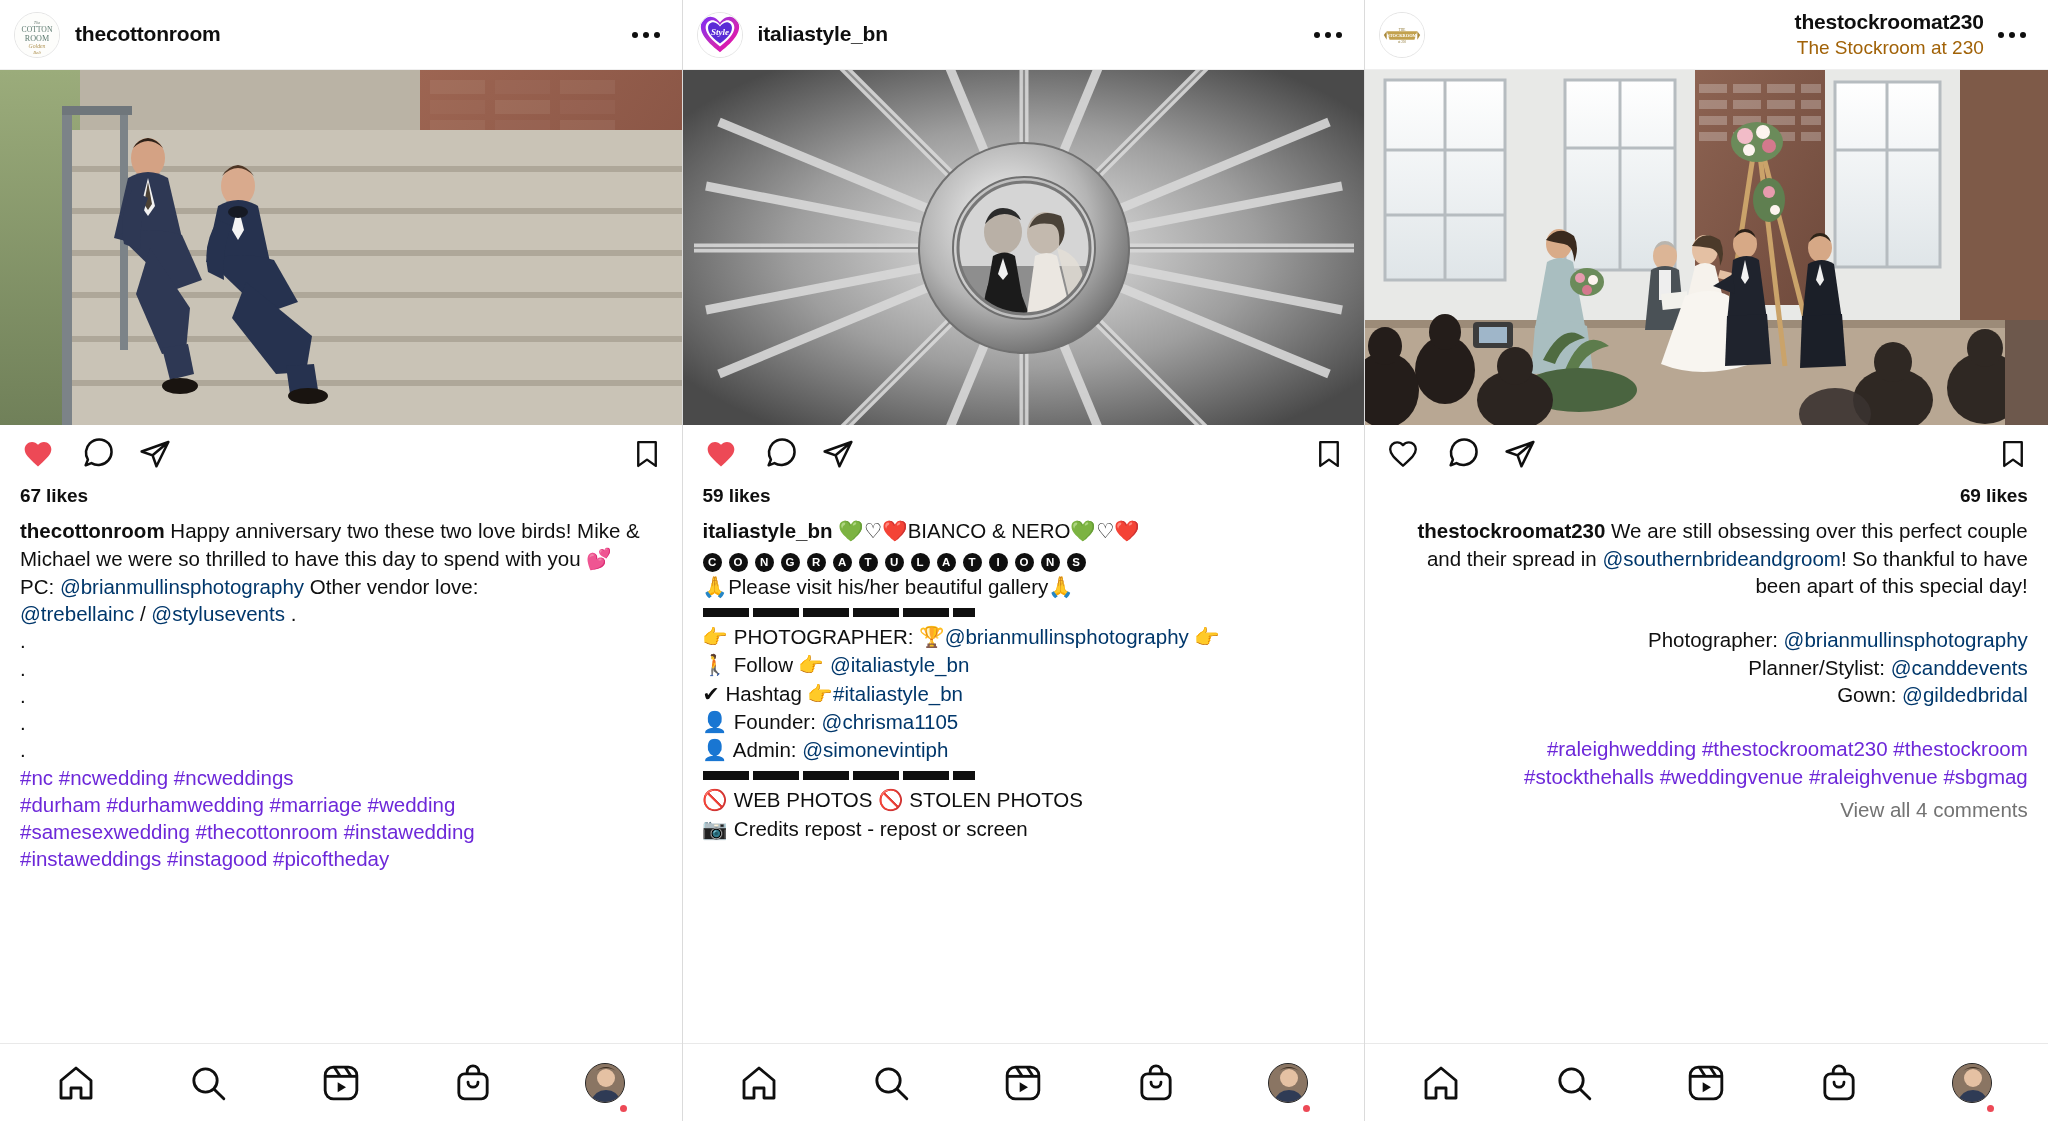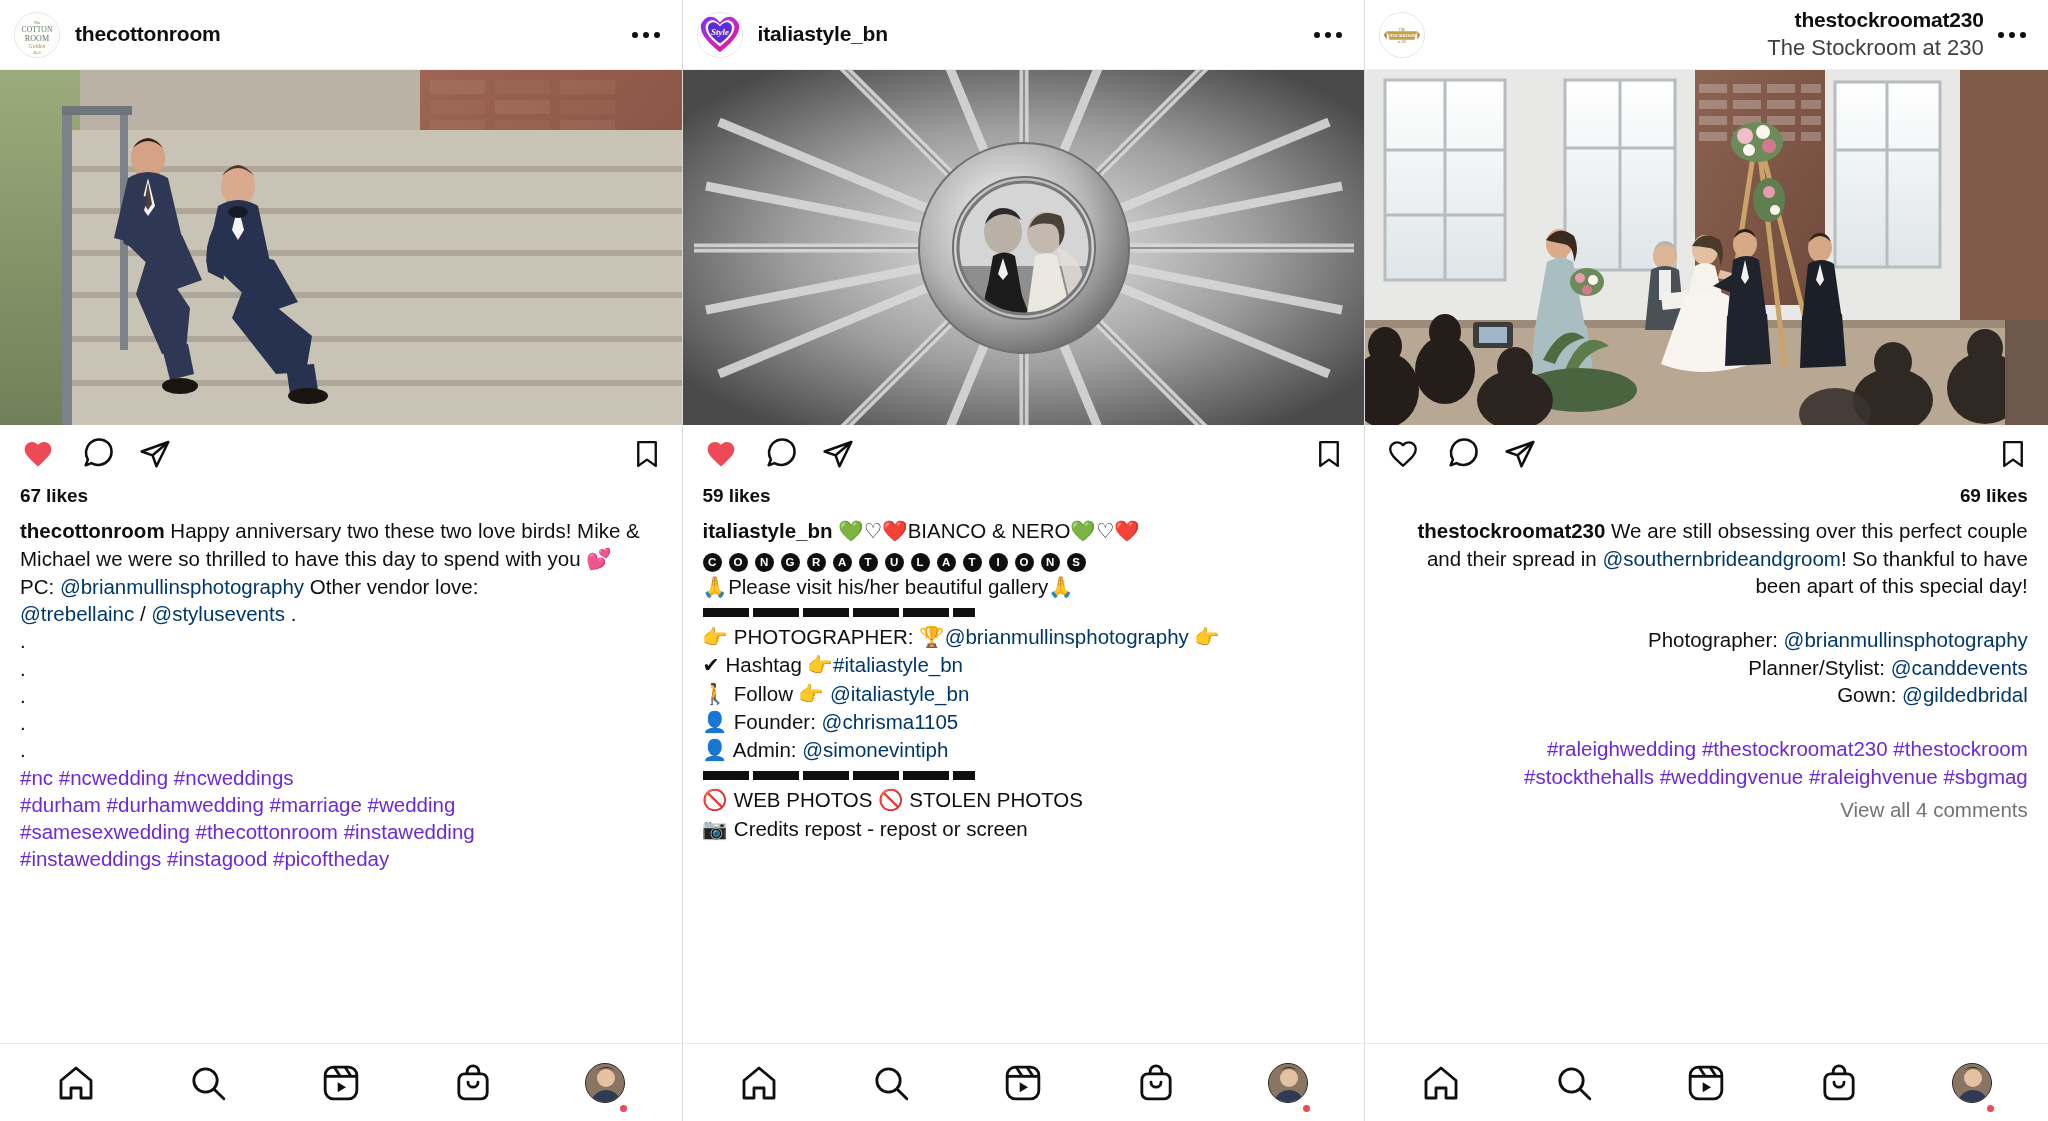--- a/index.html
+++ b/index.html
@@ -36,21 +36,21 @@
     overflow:hidden; position:relative;
   }
   .avatar svg { display:block; }
   .header-names { flex:1 1 auto; min-width:0; line-height:1.18; }
   .header-username {
     font-size:21px; font-weight:bold; color:#0f0f0f;
     white-space:nowrap; overflow:hidden; text-overflow:ellipsis;
     letter-spacing:-0.2px;
   }
   .header-subtitle {
-    font-size:22px; font-weight:normal; color:#404040;
+    font-size:19px; font-weight:normal; color:#a16207;
     white-space:nowrap; overflow:hidden; text-overflow:ellipsis;
     margin-top:2px;
   }
   .more-dots {
     flex:0 0 auto; display:flex; gap:5px; align-items:center;
     padding:10px 4px; margin-left:10px;
   }
   .more-dots i { width:6px; height:6px; border-radius:50%; background:#0f0f0f; display:block; }
 
   
@@ -446,22 +446,22 @@
       <div class="likes">59 likes</div>
       <div class="caption">
         <span class="uname">italiastyle_bn</span>
         <span class="emj">💚♡❤️</span><span>BIANCO &amp; NERO</span><span class="emj">💚♡❤️</span><br>
         <span>
           <span class="circ">C</span><span class="circ">O</span><span class="circ">N</span><span class="circ">G</span><span class="circ">R</span><span class="circ">A</span><span class="circ">T</span><span class="circ">U</span><span class="circ">L</span><span class="circ">A</span><span class="circ">T</span><span class="circ">I</span><span class="circ">O</span><span class="circ">N</span><span class="circ">S</span>
         </span><br>
         <span class="emj">🙏</span><span>Please visit his/her beautiful gallery</span><span class="emj">🙏</span>
         <span class="sep-bar"></span>
         <span class="dotline"><span class="emj">👉</span> <span>PHOTOGRAPHER: </span><span class="emj">🏆</span><span class="mention">@brianmullinsphotography</span> <span class="emj">👉</span></span>
+        <span class="dotline"><span class="emj">🚶</span> <span>Follow </span><span class="emj">👉</span> <span class="mention">@italiastyle_bn</span></span>
         <span class="dotline"><span class="emj">✔</span> <span>Hashtag </span><span class="emj">👉</span><span class="mention">#italiastyle_bn</span></span>
-        <span class="dotline"><span class="emj">🚶</span> <span>Follow </span><span class="emj">👉</span> <span class="mention">@italiastyle_bn</span></span>
         <span class="dotline"><span class="emj">👤</span> <span>Founder: </span><span class="mention">@chrisma1105</span></span>
         <span class="dotline"><span class="emj">👤</span> <span>Admin: </span><span class="mention">@simonevintiph</span></span>
         <span class="sep-bar"></span>
         <span class="dotline"><span class="emj">🚫</span> <span>WEB PHOTOS</span> <span class="emj">🚫</span> <span>STOLEN PHOTOS</span></span>
         <span class="dotline"><span class="emj">📷</span> <span>Credits repost - repost or screen</span></span>
       </div>
     </div>
 
     <div class="bottom-nav">
       <div class="nav-item">

